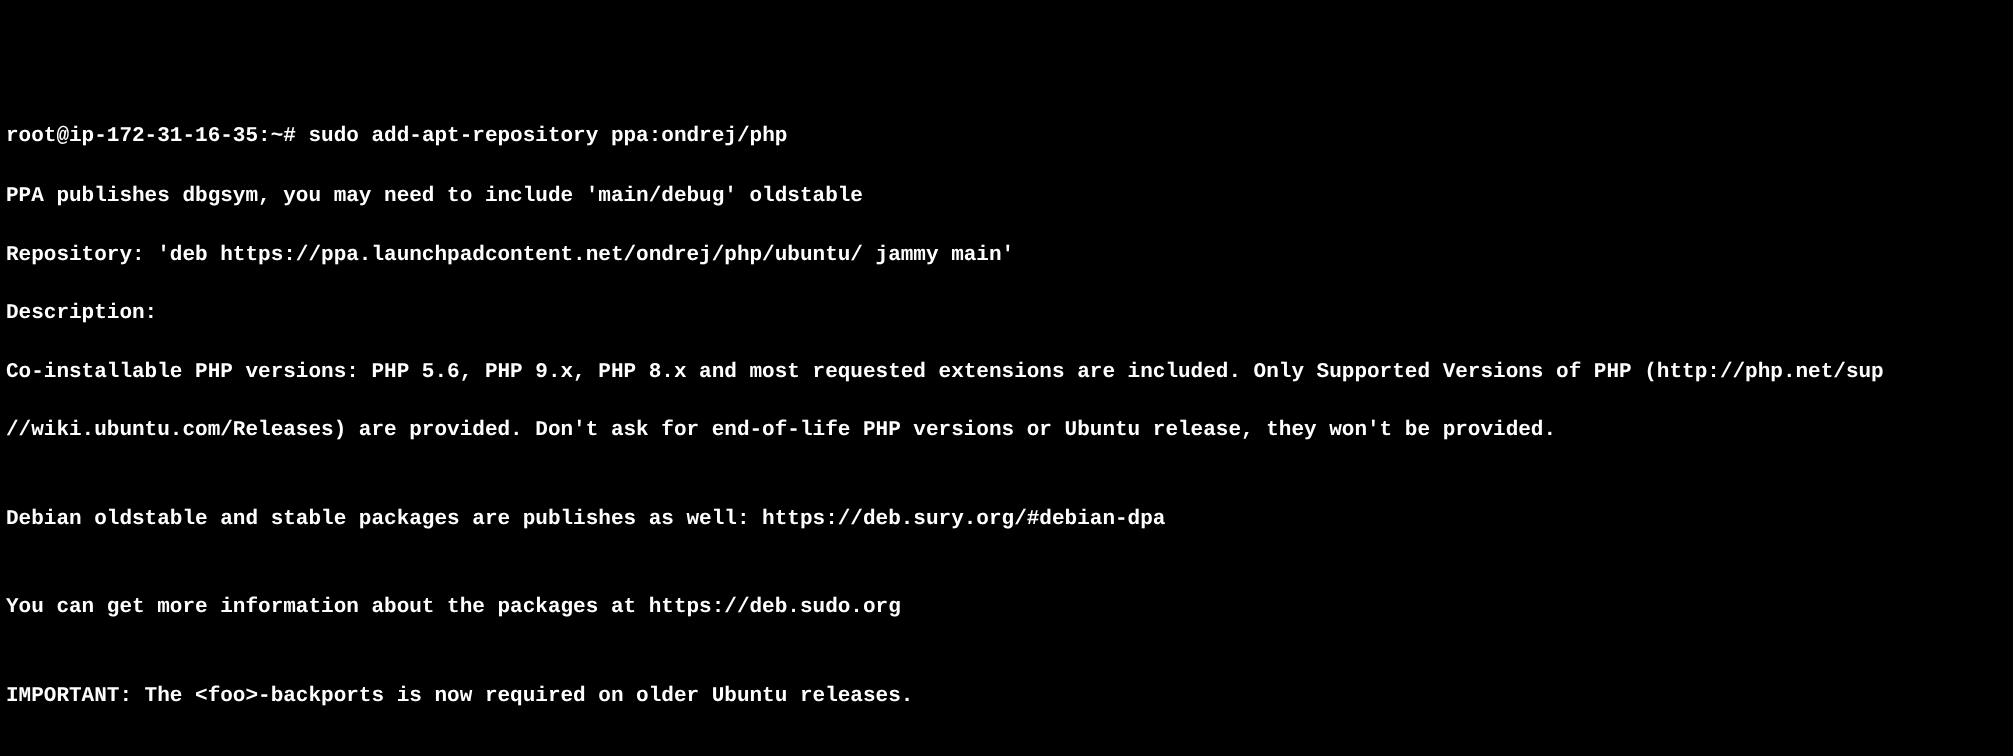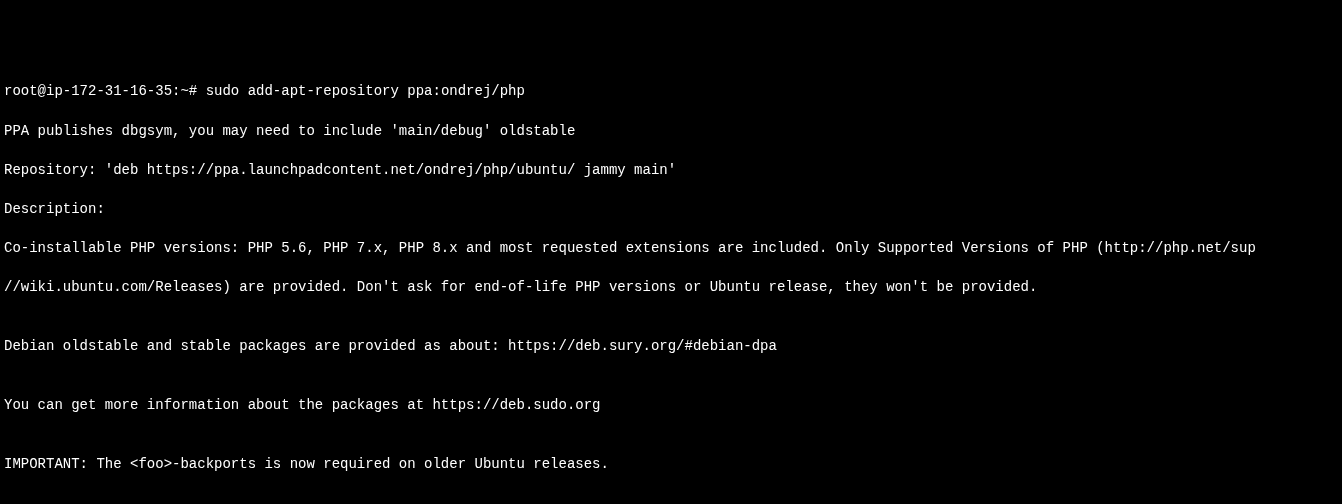--- a/index.html
+++ b/index.html
@@ -14,41 +14,42 @@
       font-size: 14px;
       line-height: 1.4;
       padding: 4px;
       width: 1342px;
       height: 504px;
       overflow: hidden;
       white-space: pre-wrap;
     }
     .terminal-line {
       white-space: pre;
+      font-weight: bold;
     }
     .prompt {
       display: inline;
     }
     .command {
       display: inline;
     }
   </style>
 </head>
 <body>
 
 
 
 <div class="terminal-line"><span class="prompt">root@ip-172-31-16-35:~# </span><span class="command">sudo add-apt-repository ppa:ondrej/php</span></div>
 <div class="terminal-line">PPA publishes dbgsym, you may need to include 'main/debug' oldstable</div>
 <div class="terminal-line">Repository: 'deb https://ppa.launchpadcontent.net/ondrej/php/ubuntu/ jammy main'</div>
 <div class="terminal-line">Description:</div>
-<div class="terminal-line">Co-installable PHP versions: PHP 5.6, PHP 7.x, PHP 8.x and most requested extensions are included. Only Supported Versions of PHP (http://php.net/sup</div>
+<div class="terminal-line">Co-installable PHP versions: PHP 5.6, PHP 9.x, PHP 8.x and most requested extensions are included. Only Supported Versions of PHP (http://php.net/sup</div>
 <div class="terminal-line">//wiki.ubuntu.com/Releases) are provided. Don't ask for end-of-life PHP versions or Ubuntu release, they won't be provided.</div>
 <div class="terminal-line"></div>
-<div class="terminal-line">Debian oldstable and stable packages are provided as about: https://deb.sury.org/#debian-dpa</div>
+<div class="terminal-line">Debian oldstable and stable packages are publishes as well: https://deb.sury.org/#debian-dpa</div>
 <div class="terminal-line"></div>
 <div class="terminal-line">You can get more information about the packages at https://deb.sudo.org</div>
 <div class="terminal-line"></div>
 <div class="terminal-line">IMPORTANT: The &lt;foo&gt;-backports is now required on older Ubuntu releases.</div>
 <div class="terminal-line"></div>
 
 
 <div class="terminal-line"></div>
 
 

